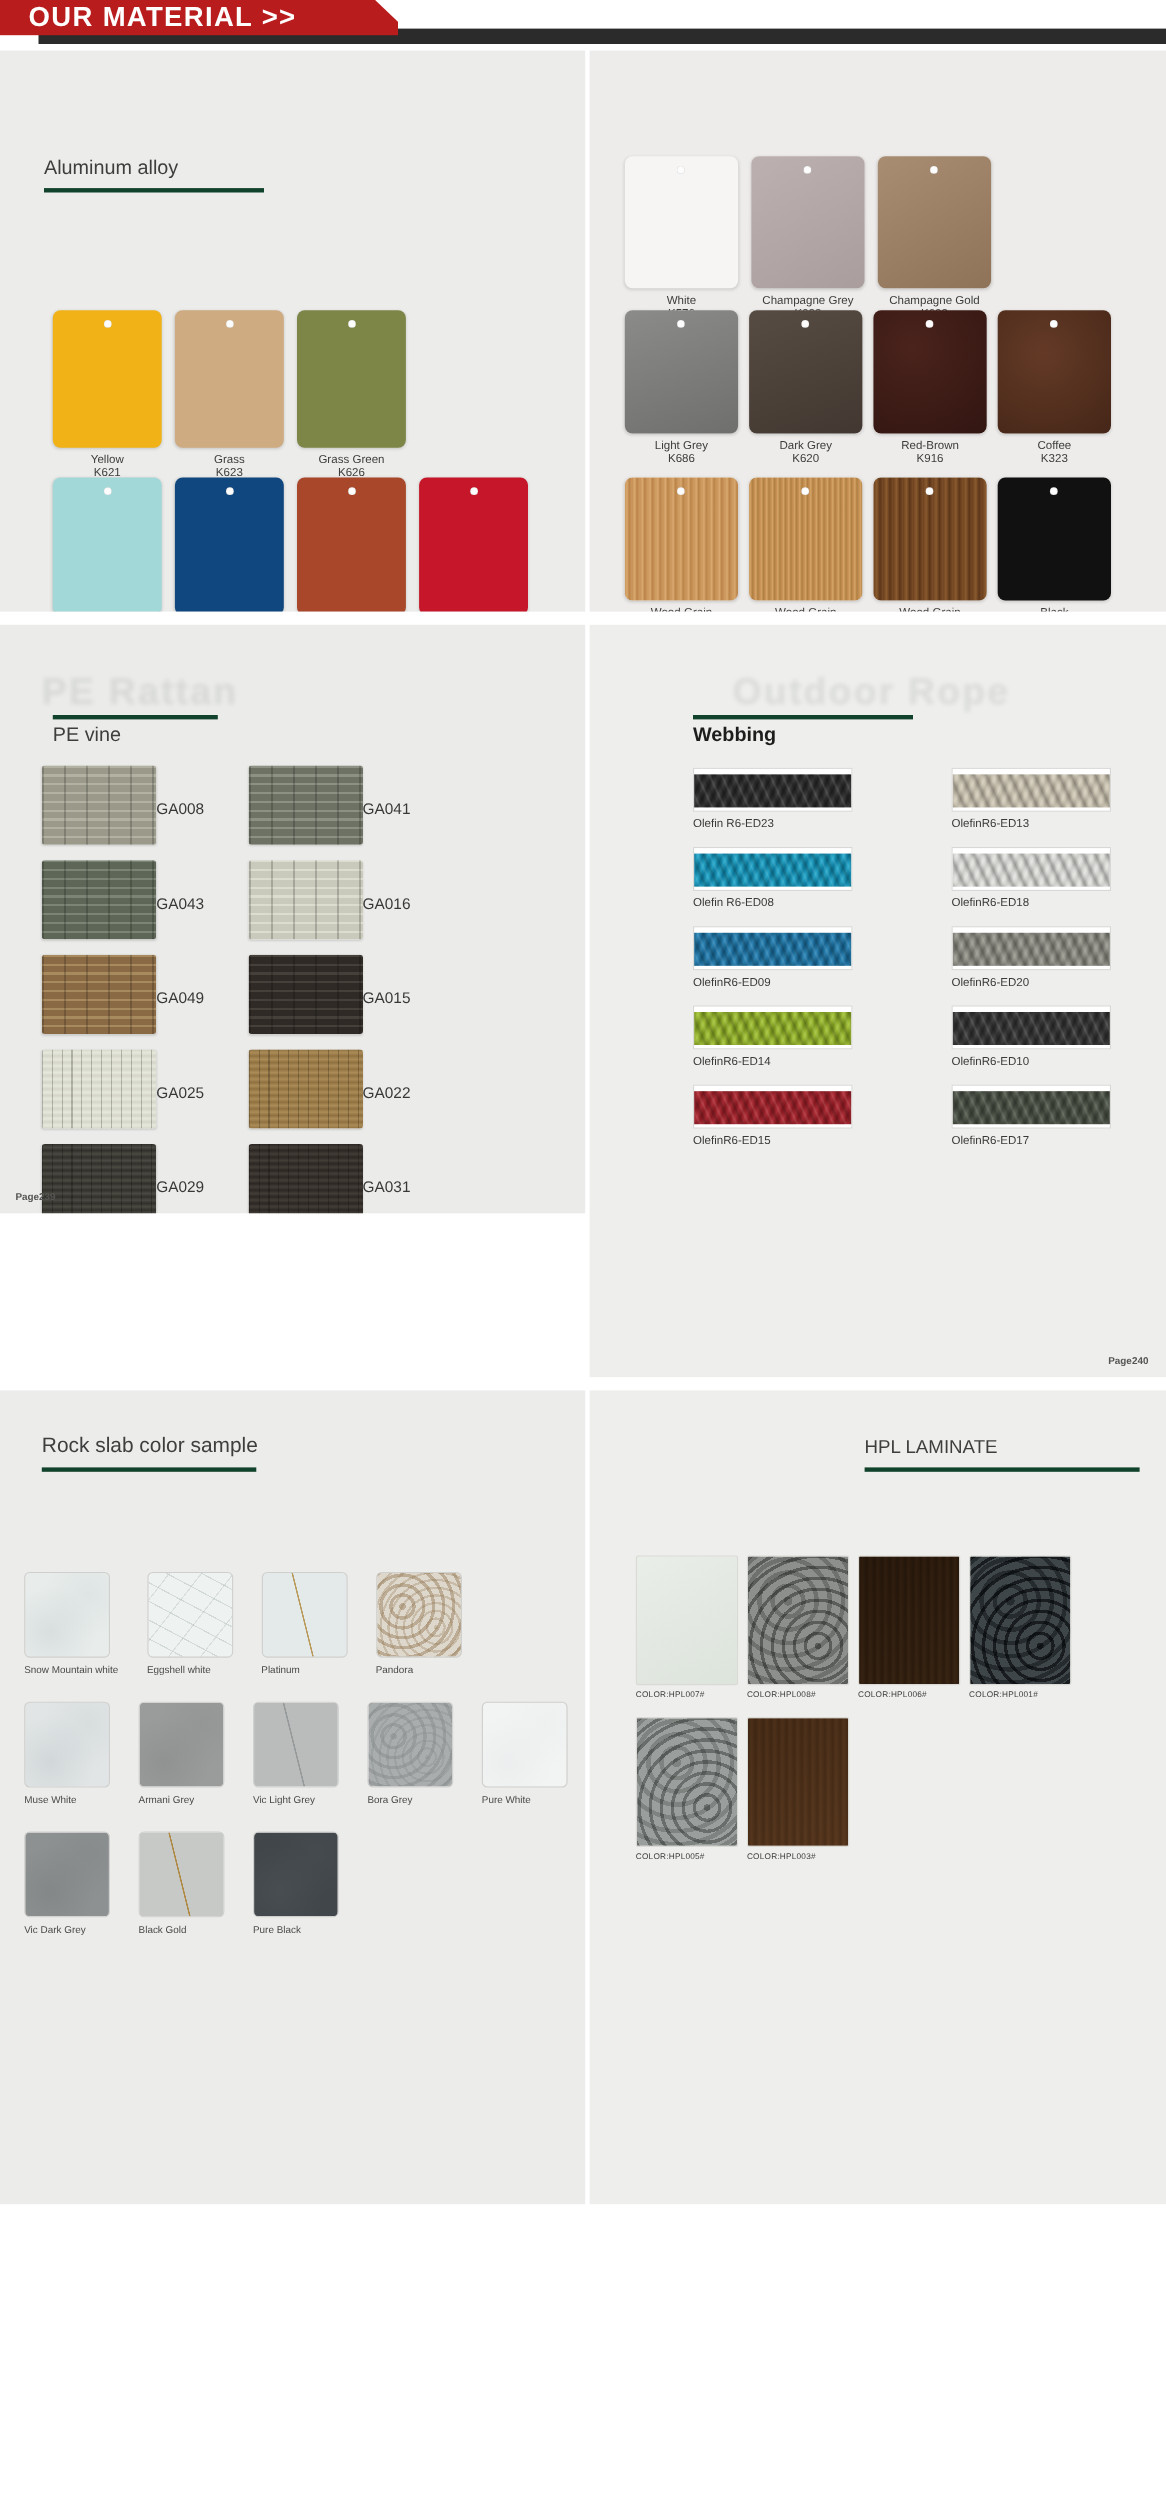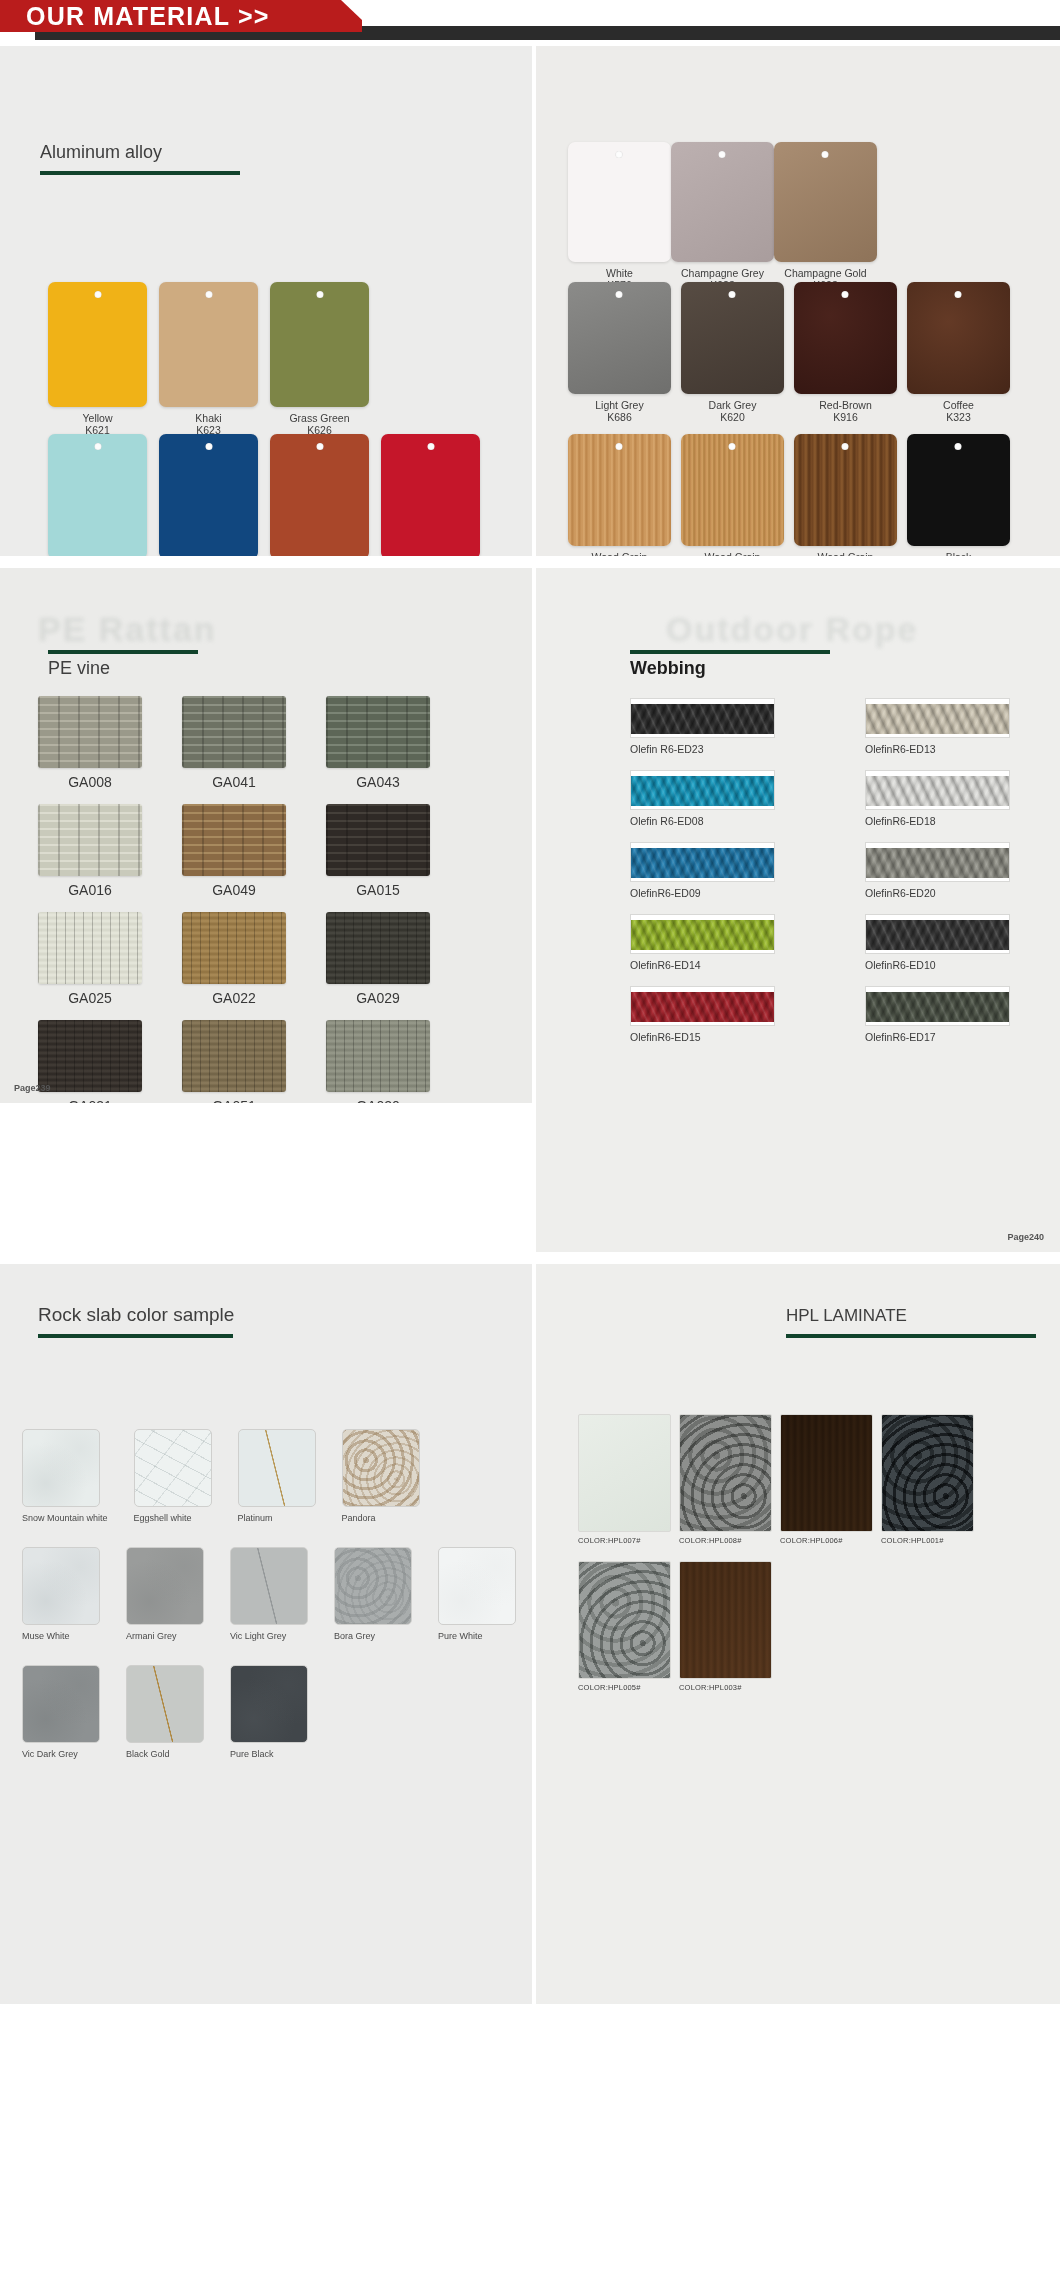--- a/index.html
+++ b/index.html
@@ -69,21 +69,21 @@
   .chip .tag .hole {
     position: absolute; left: 50%; transform: translateX(-50%);
     top: 9px; width: 7px; height: 7px; border-radius: 50%;
     background: #fdfdfd; box-shadow: inset 0 0 1px rgba(0,0,0,.25);
   }
   .chip .nm { font-size: 10.5px; margin-top: 5px; color: #3d3d3d; text-align: center; line-height: 1.15; }
   .chip .cd { font-size: 10.5px; color: #3d3d3d; text-align: center; line-height: 1.15; }
 
   
   .sw-grid { position: absolute; display: flex; flex-wrap: wrap; }
-  .sw { display: flex; flex-direction: column; align-items: center; }
+  .sw { display: flex; align-items: center; }
   .sw .img { border-radius: 3px; box-shadow: 0 1px 2px rgba(0,0,0,.13); }
   .sw .lbl { font-size: 14px; margin-top: 6px; color: #383838; }
 
   
   .web-grid { position: absolute; display: flex; flex-wrap: wrap; }
   .web { display: flex; flex-direction: column; align-items: flex-start; }
   .web .strip {
     width: 145px; height: 40px; border: 1px solid #d8d8d6;
     background: #fff; overflow: hidden; position: relative;
   }
@@ -122,21 +122,21 @@
           <div class="tag" style="width:99px;height:125px;background:#f0b217;">
             <div class="hole"></div>
           </div>
           <div class="nm">Yellow</div>
           <div class="cd">K621</div>
         </div>
         <div class="chip">
           <div class="tag" style="width:99px;height:125px;background:#ceab80;">
             <div class="hole"></div>
           </div>
-          <div class="nm">Khaki</div>
+          <div class="nm">Grass</div>
           <div class="cd">K623</div>
         </div>
         <div class="chip">
           <div class="tag" style="width:99px;height:125px;background:#7d8547;">
             <div class="hole"></div>
           </div>
           <div class="nm">Grass Green</div>
           <div class="cd">K626</div>
         </div>
       </div>
@@ -160,21 +160,21 @@
           <div class="tag" style="width:99px;height:125px;background:#c5162a;">
             <div class="hole"></div>
           </div>
         </div>
       </div>
   </div>
 
   <div class="gap-v"></div>
 
   <div class="panel right bg-b" style="height:510px">
-    <div class="chips" id="pow-row1" style="left:32px; top:96px; gap:0;">
+    <div class="chips" id="pow-row1" style="left:32px; top:96px; gap:12px;">
         <div class="chip">
           <div class="tag" style="width: 103px; height: 120px; background: rgb(247, 244, 244); box-shadow: rgba(0, 0, 0, 0.13) 0px 1px 3px;">
             <div class="hole"></div>
           </div>
           <div class="nm">White</div>
           <div class="cd">K576</div>
         </div>
         <div class="chip">
           <div class="tag" style="width: 103px; height: 120px; background: linear-gradient(150deg, rgb(188, 176, 176), rgb(169, 157, 157));">
             <div class="hole"></div>

